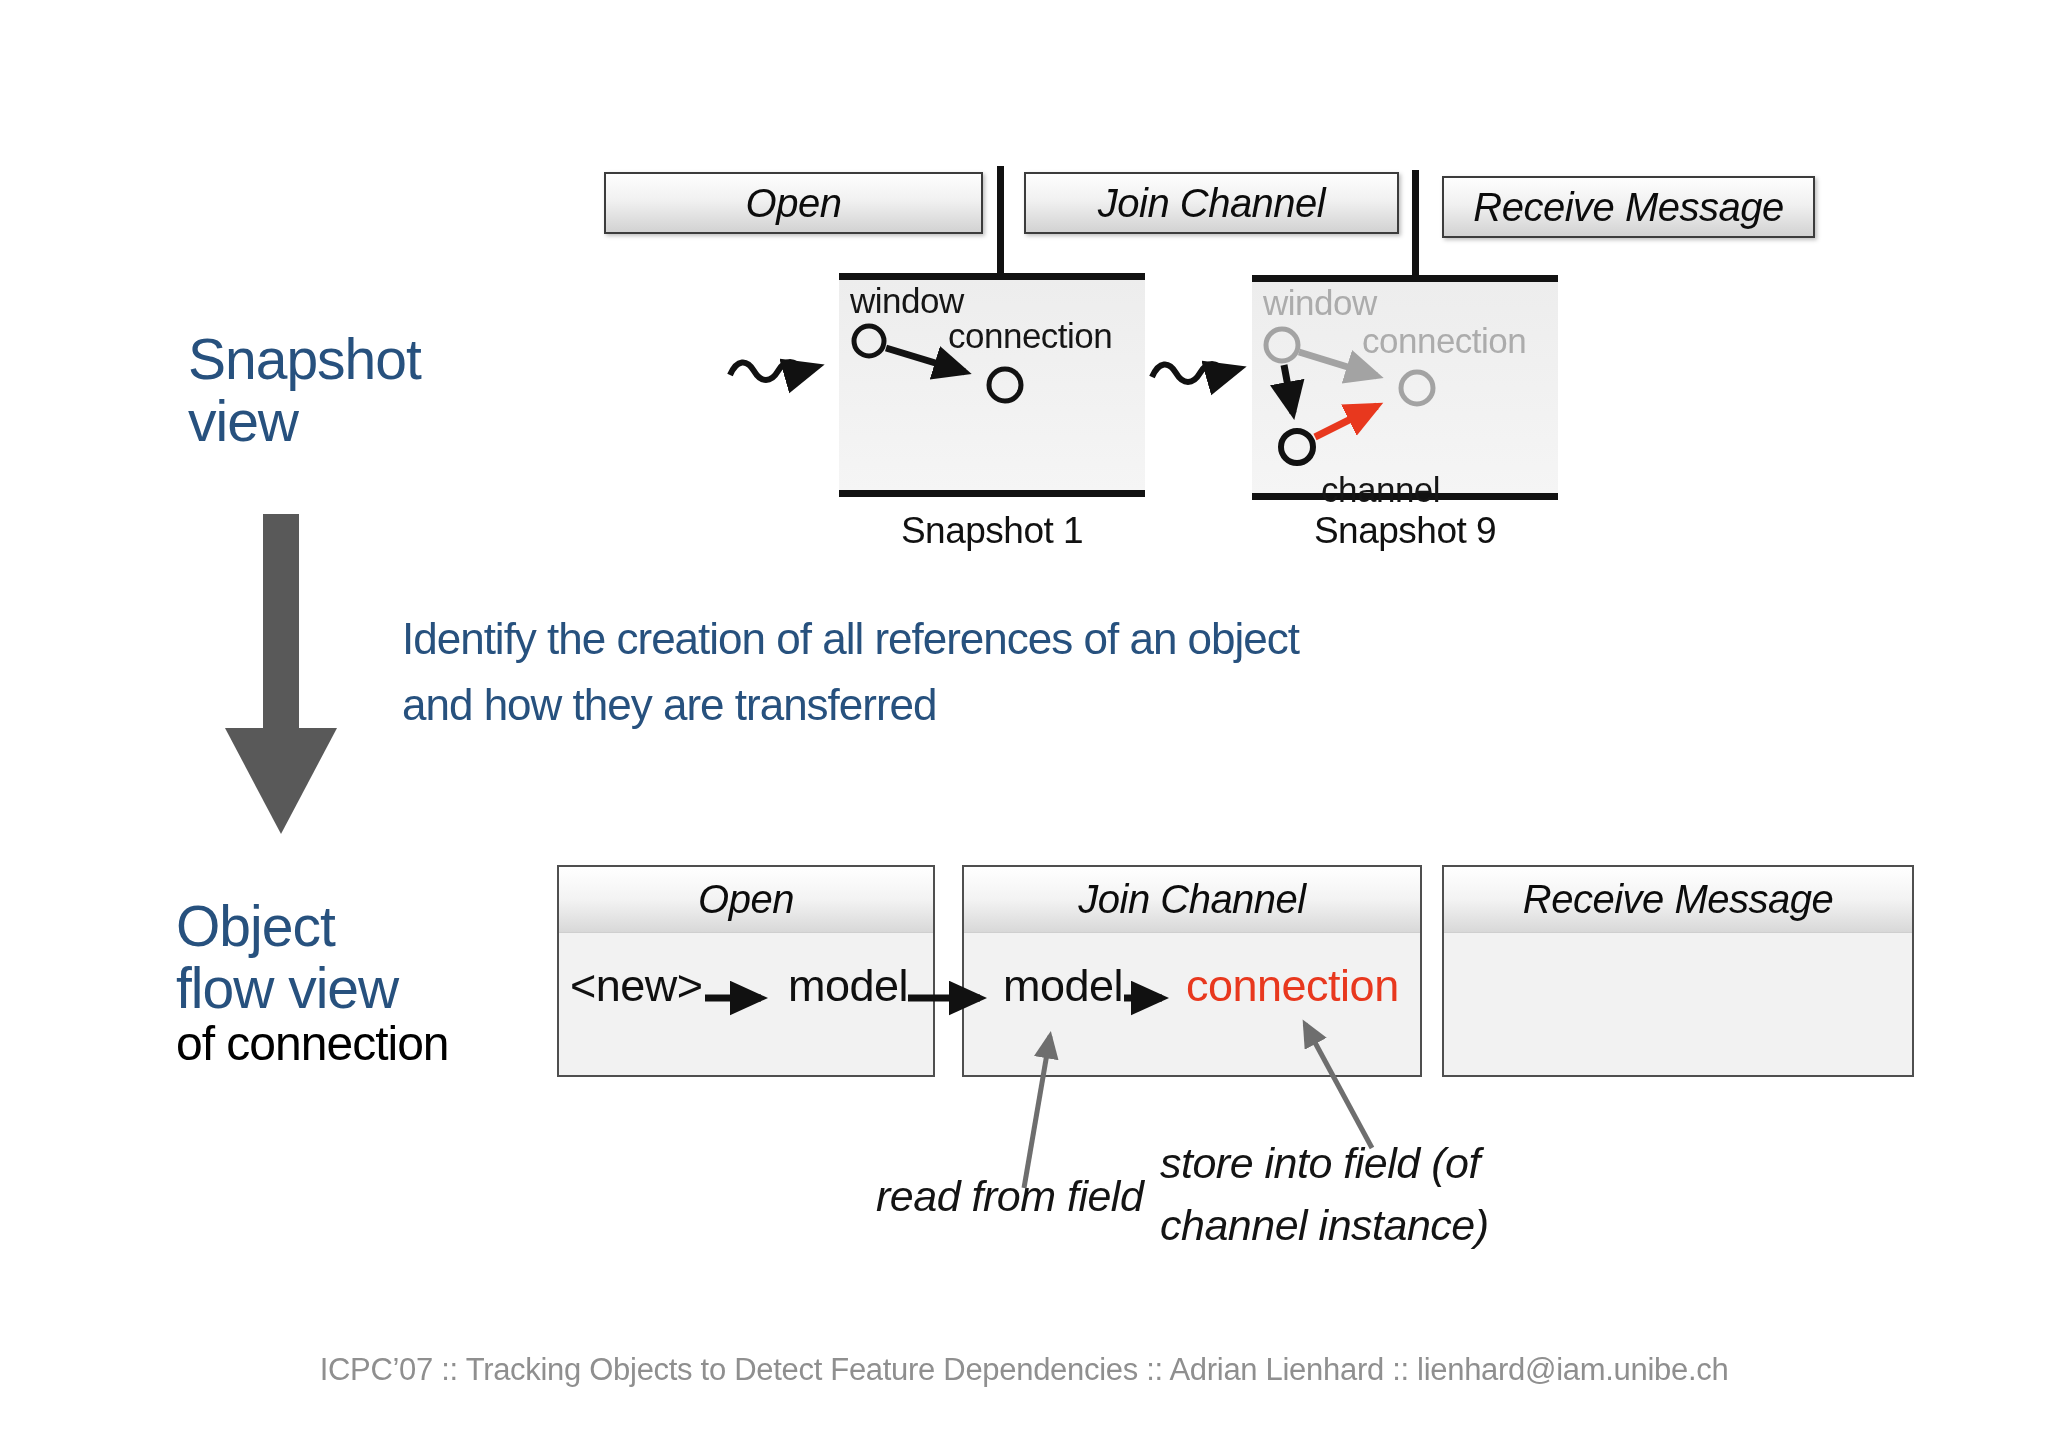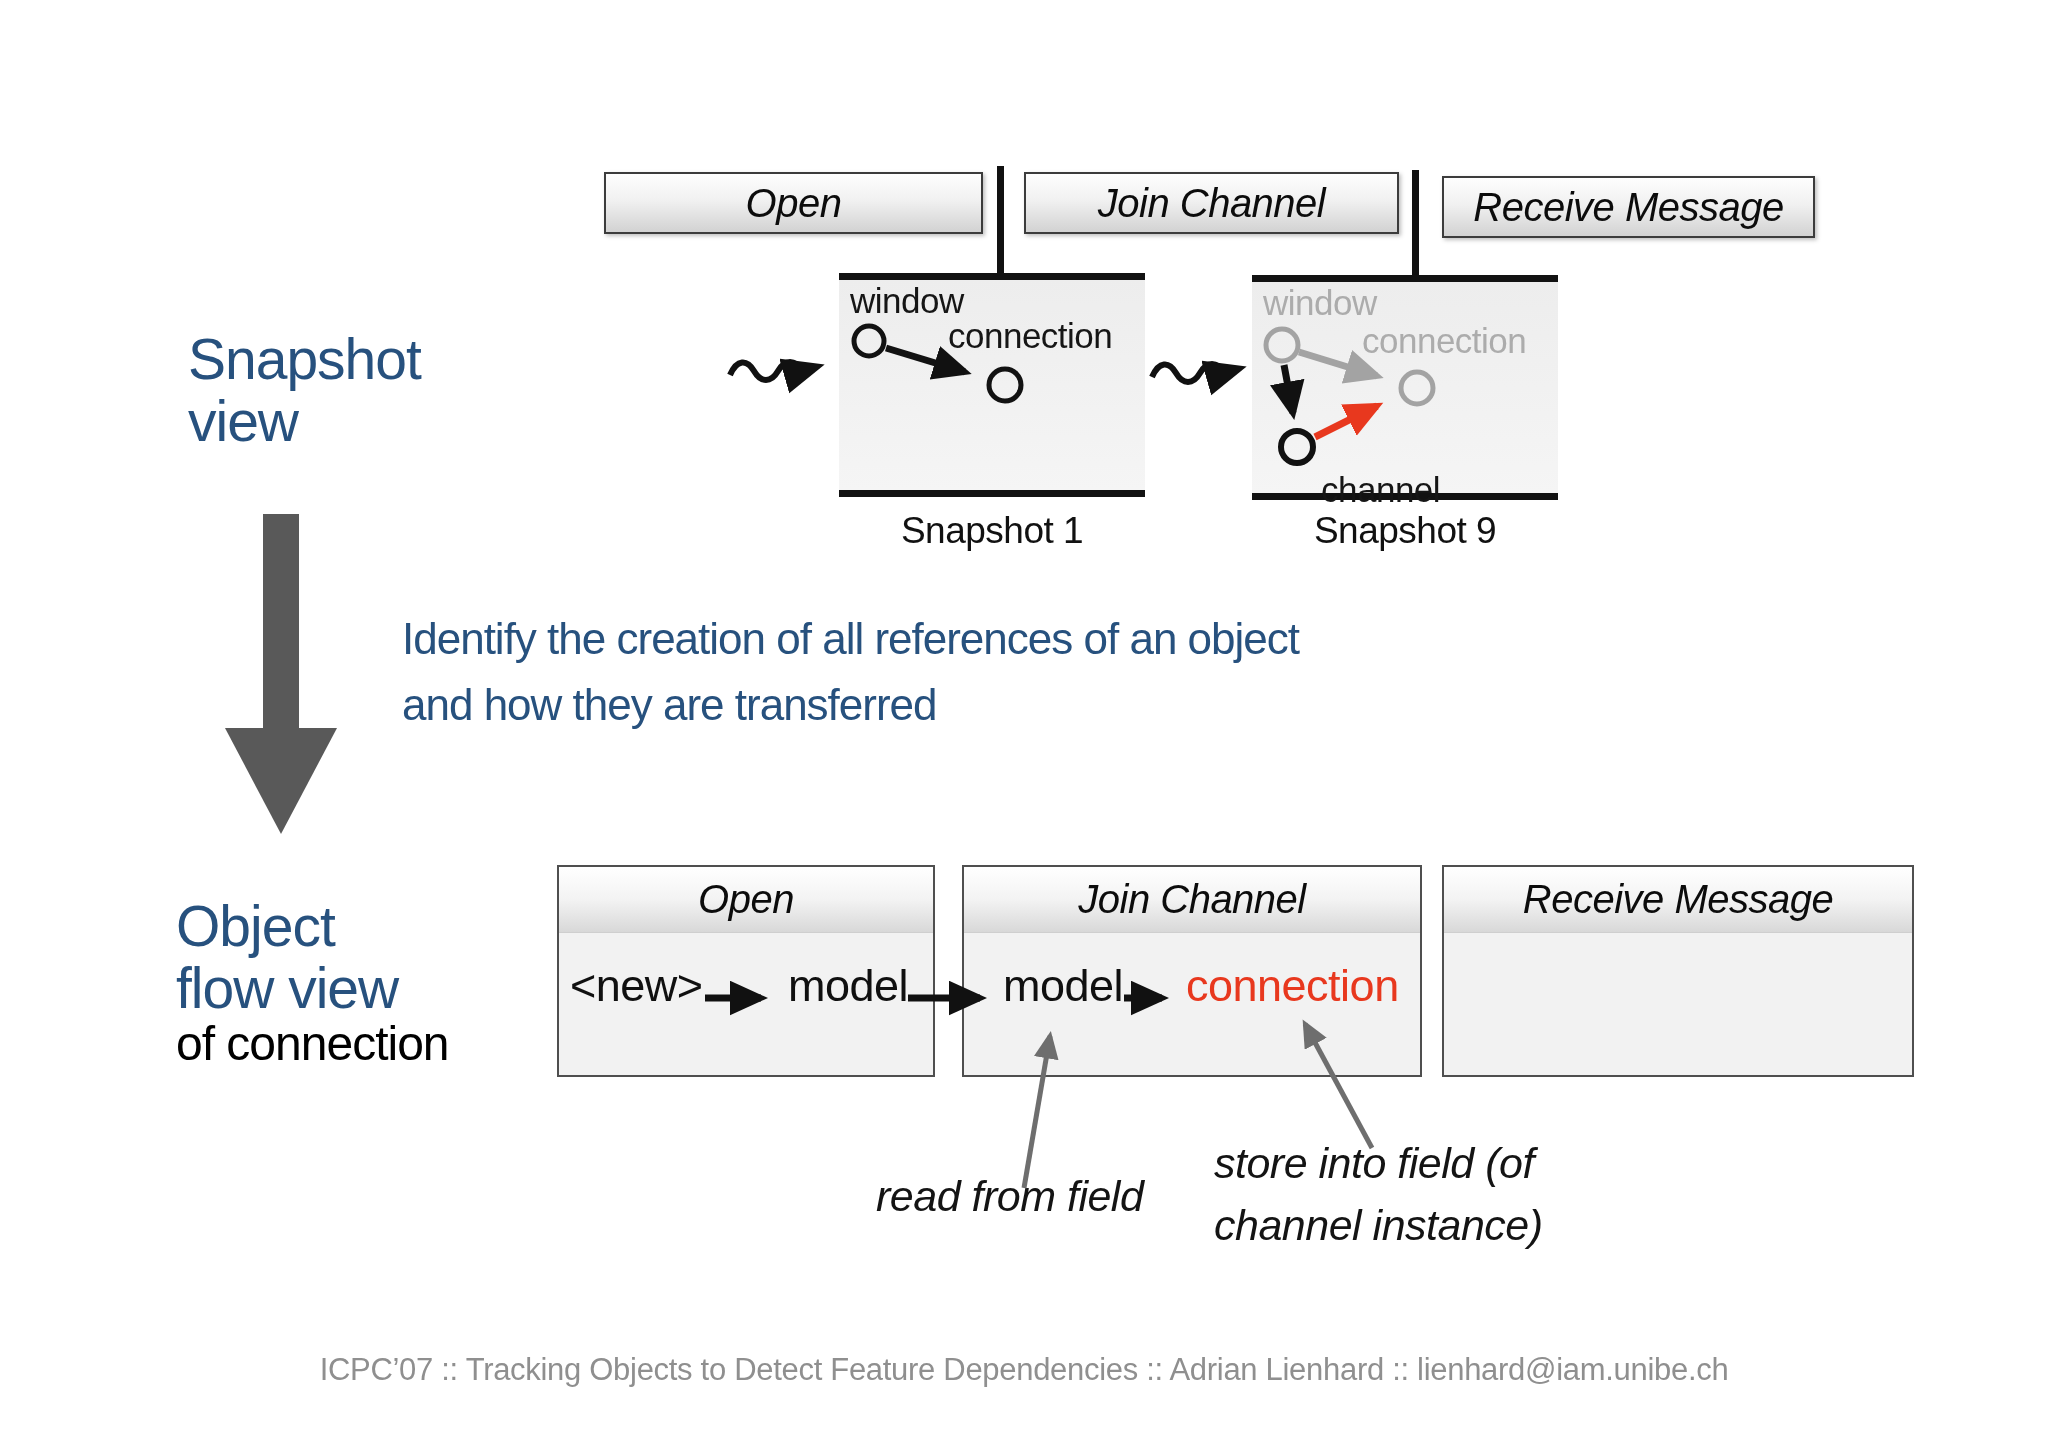--- a/index.html
+++ b/index.html
@@ -194,20 +194,20 @@
     <defs>
         <marker id="an1" markerWidth="6" markerHeight="6" refX="4.5" refY="2.5" orient="auto" markerUnits="strokeWidth">
           <path d="M0,0 L5.5,2.5 L0,5 z" fill="#6e6e6e"></path>
         </marker>
       </defs>
     <line x1="24" y1="180" x2="50" y2="28" stroke="#6e6e6e" stroke-width="5" marker-end="url(#an1)"></line>
     <line x1="372" y1="140" x2="305" y2="16" stroke="#6e6e6e" stroke-width="5" marker-end="url(#an1)"></line>
   </svg>
 
   <div class="annot" style="left:876px;top:1175px;line-height:1;">read from field</div>
-  <div class="annot" style="left:1214px;top:1132px;">
+  <div class="annot" style="left:1160px;top:1132px;">
     <div>store into field (of</div>
     <div>channel instance)</div>
   </div>
 
   <div class="footer">ICPC’07 :: Tracking Objects to Detect Feature Dependencies :: Adrian Lienhard :: lienhard@iam.unibe.ch</div>
 
 </div>
 
 </body></html>

